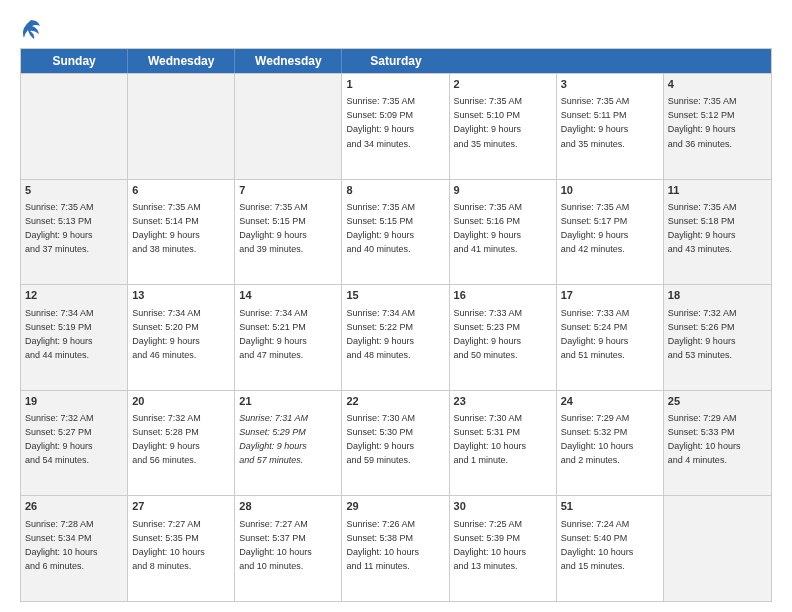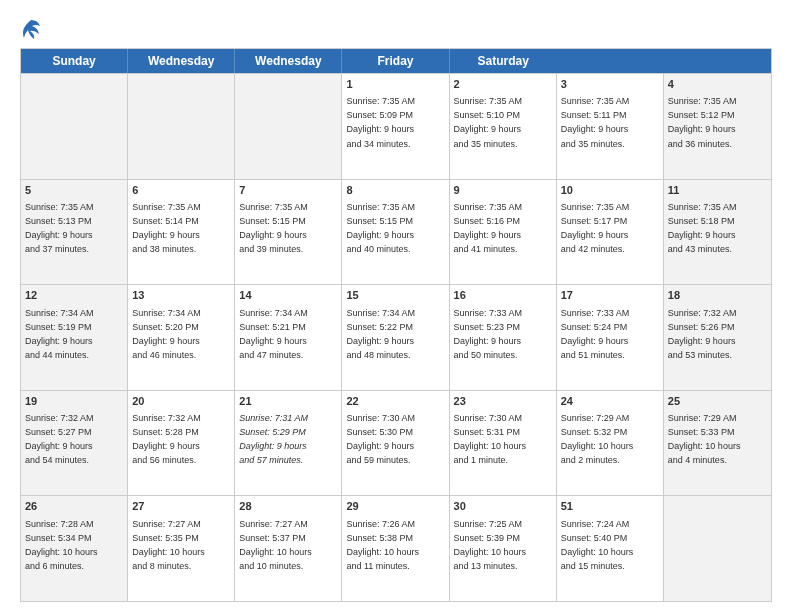--- a/index.html
+++ b/index.html
@@ -120,21 +120,20 @@
       <div class="location"></div>
     </div>
   </div>
 
   <div class="calendar">
     <div class="cal-header">
 
     <div class="cal-header-cell">Sunday</div>
         <div class="cal-header-cell">Wednesday</div>
         <div class="cal-header-cell">Wednesday</div>
-        <div class="cal-header-cell">Friday</div>
         <div class="cal-header-cell">Saturday</div>
       </div>
     <div class="cal-body">
 
     <div class="cal-week">
           <div class="cal-cell shaded empty"></div>
           <div class="cal-cell shaded empty"></div>
           <div class="cal-cell shaded empty"></div>
           <div class="cal-cell"><span class="day-num">1</span><span class="cell-text" style="white-space: pre-line;">Sunrise: 7:35 AM
 Sunset: 5:09 PM

